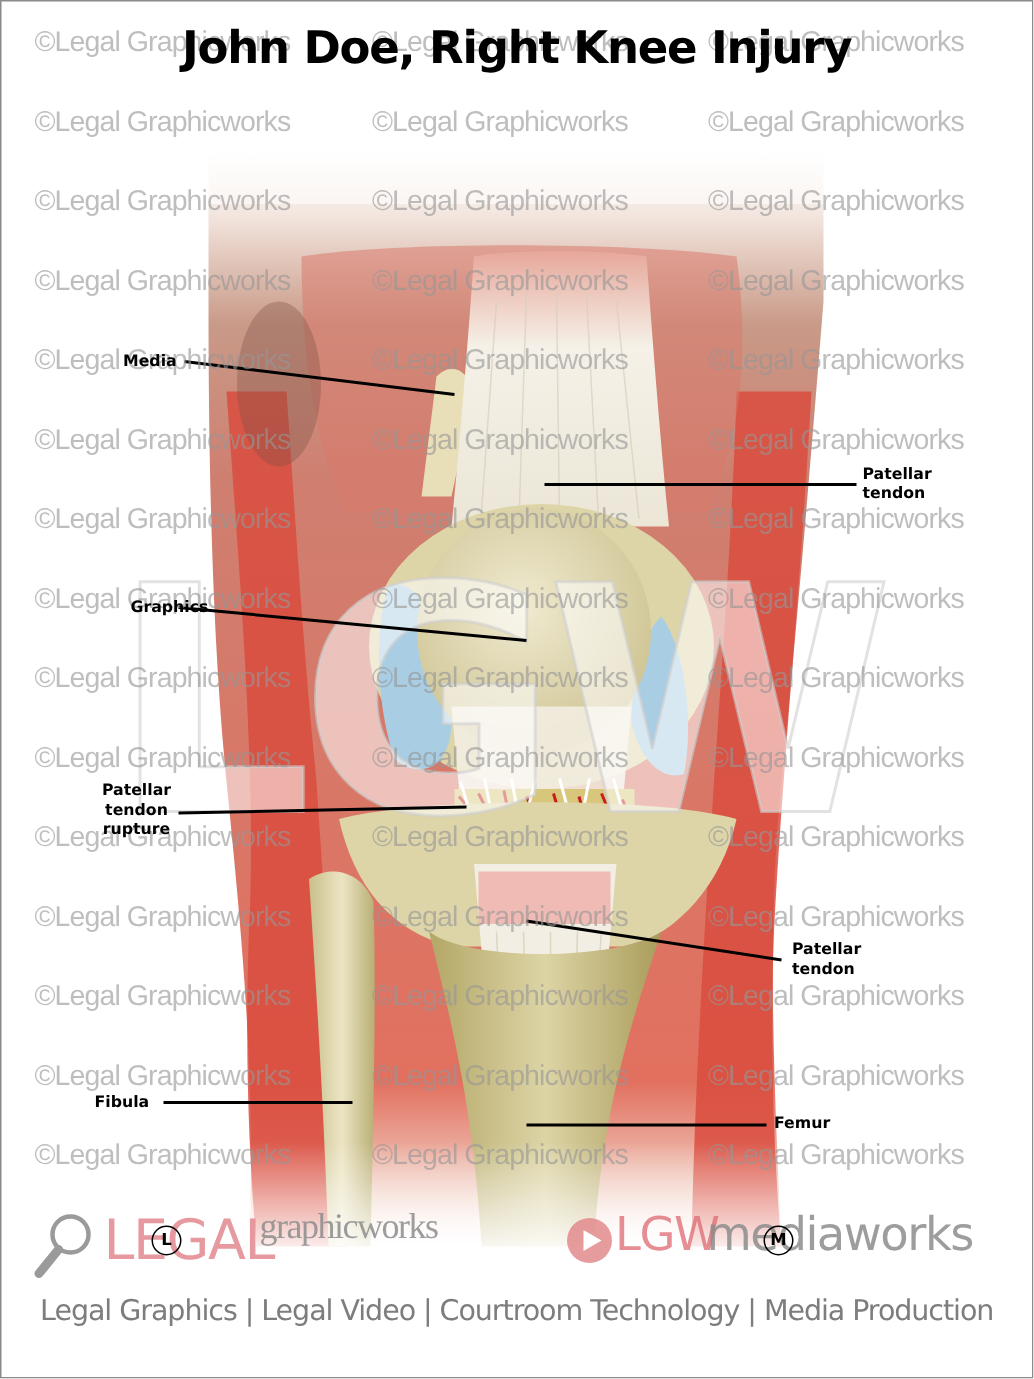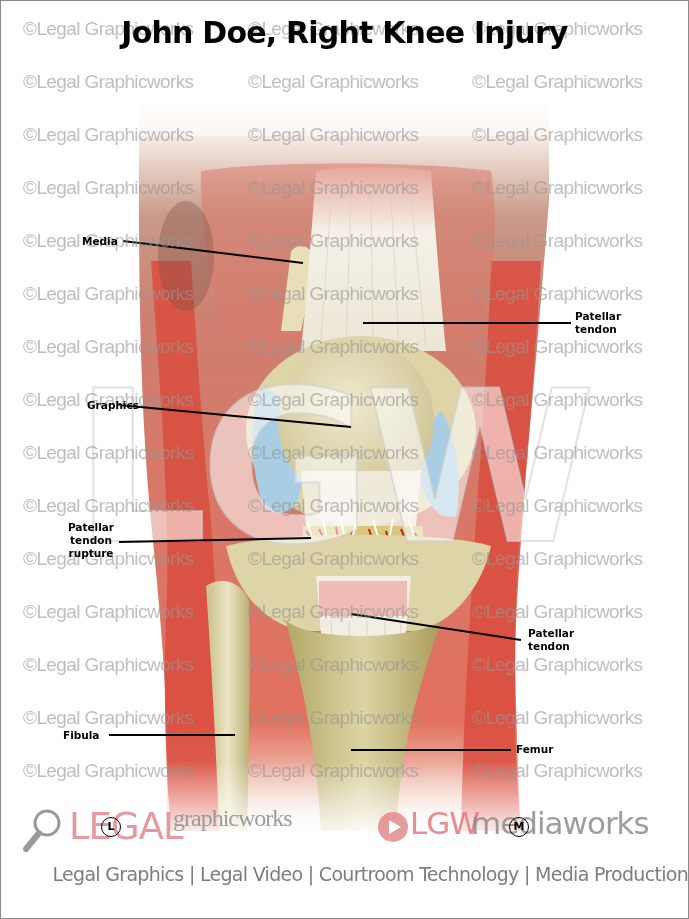--- a/index.html
+++ b/index.html
@@ -16,21 +16,21 @@
   .subtitle { position:absolute; left:0; right:0; top:82px; text-align:center; font-family:"DejaVu Sans", sans-serif; font-weight:bold; font-size:11px; color:#000; text-decoration:underline; }
 
   .lbl { position:absolute; font-family:"DejaVu Sans", sans-serif; font-weight:bold; font-size:10.5px; color:#000; line-height:13px; }
   .lbl.c { text-align:center; }
 
   .brand-row { position:absolute; left:20px; top:804px; height:44px; white-space:nowrap; font-family:"DejaVu Sans", sans-serif; }
   .brand-legal { position:absolute; left:48px; top:0; font-size:37px; color:rgba(222,120,128,0.75); letter-spacing:-1px; }
   .brand-gw { position:absolute; left:152px; top:0; font-size:24px; color:rgba(140,140,140,0.85); letter-spacing:-1px;font-family:Liberation Serif, serif; }
   .brand-lgw { position:absolute; left:410px; top:0; font-size:31px; color:rgba(222,110,118,0.78); letter-spacing:-1px; }
   .brand-media { position:absolute; left:486px; top:0; font-size:31px; color:rgba(140,140,140,0.85); letter-spacing:-1px; }
-  .tagline { position:absolute; left:0; right:0; top:862px; text-align:right; font-family:"DejaVu Sans", sans-serif; font-size:19px; color:#7d7d7d; letter-spacing:-0.7px; }
+  .tagline { position:absolute; left:0; right:0; top:862px; text-align:center; font-family:"DejaVu Sans", sans-serif; font-size:19px; color:#7d7d7d; letter-spacing:-0.7px; }
   .marker { position:absolute; width:18px; height:18px; border:1.5px solid #000; border-radius:50%; font-family:"DejaVu Sans", sans-serif; font-size:11px; font-weight:bold; text-align:center; line-height:18px; color:#000; background:transparent; }
 </style>
 </head>
 <body>
 
 <div id="page">
 
   <svg id="art" viewBox="0 0 689 919" xmlns="http://www.w3.org/2000/svg">
     <defs>
       <linearGradient id="skinFade" x1="0" y1="0" x2="0" y2="1">

